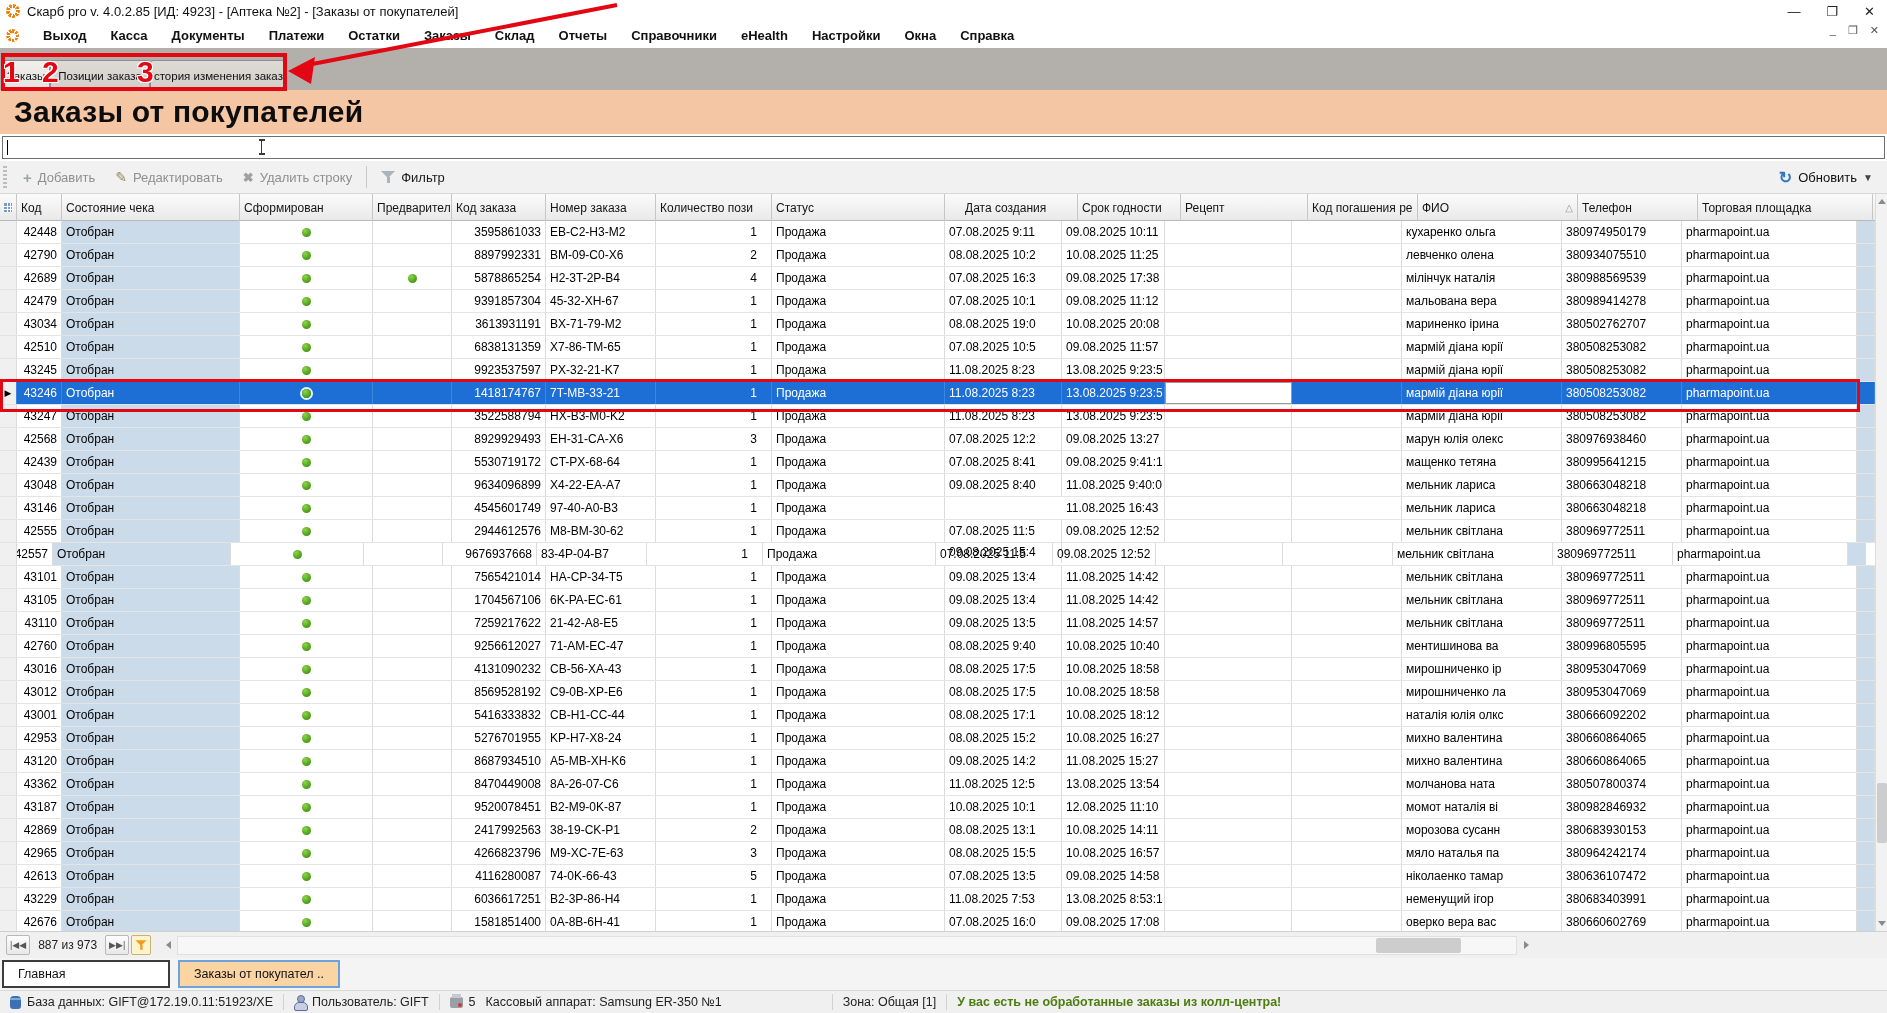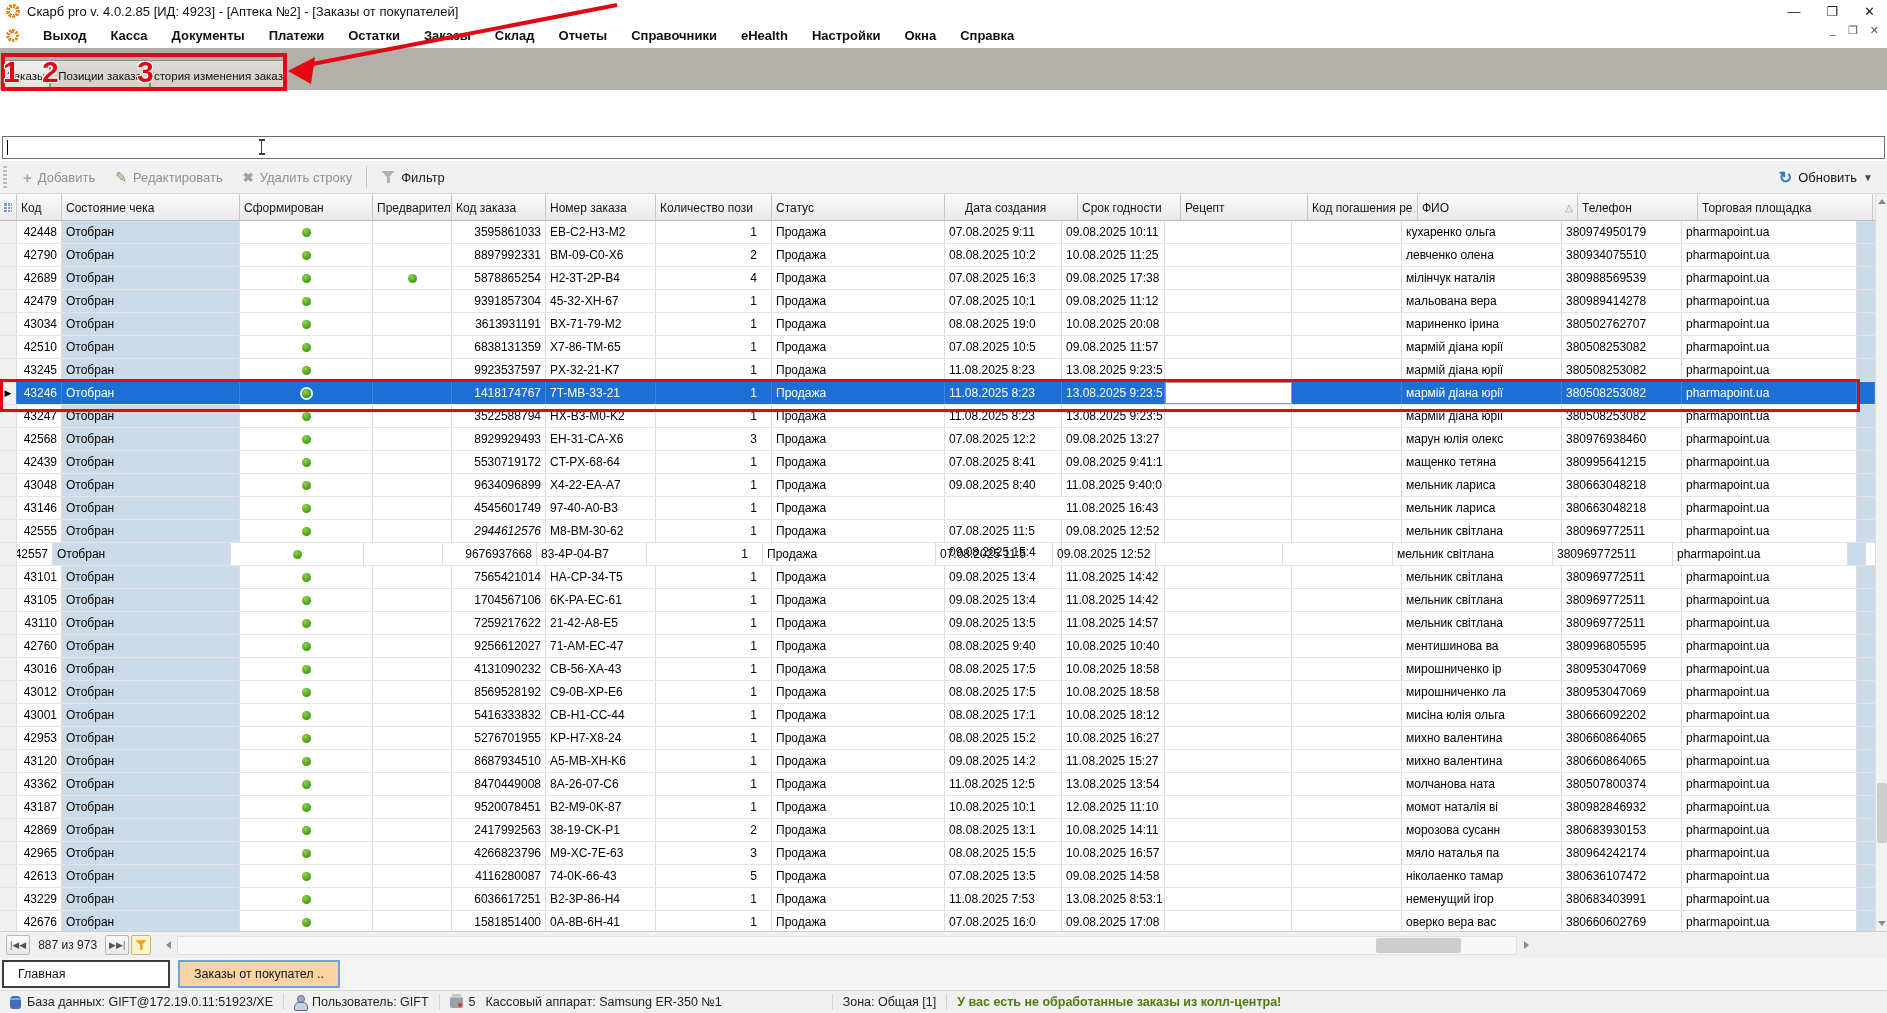--- a/index.html
+++ b/index.html
@@ -159,20 +159,23 @@
     <span>❐</span>
     <span>✕</span>
   </div>
 
   <div class="tabstrip">
     <div class="tab active" style="left:2px; width:48px;">Заказы</div>
     <div class="tab" style="left:50px; width:100px;">Позиции заказа</div>
     <div class="tab" style="left:150px; width:135px;">История изменения заказа</div>
   </div>
 
+  <div class="titleband">
+    <span class="big">Заказы от покупателей</span>
+  </div>
 
   <div class="searchrow">
     <input type="text" value="" style="">
     <span class="caret"></span>
     <span class="ibeam"></span>
   </div>
 
   <div class="toolbar">
     <div class="grip"></div>
     <div class="tbtn">
@@ -532,21 +535,21 @@
         <div class="cell bluecol" style="width: 18px;"></div>
       </div>
       <div class="grow">
         <div class="cell center" style="width: 17px; background: rgb(240, 240, 240);"></div>
         <div class="cell right" style="width: 45px;">42555</div>
         <div class="cell bluecol" style="width: 178px;">Отобран</div>
         <div class="cell center" style="width: 133px;">
           <span class="dot"></span>
         </div>
         <div class="cell center" style="width: 79px;"></div>
-        <div class="cell right" style="width: 94px; font-style: italic;">2944612576</div>
+        <div class="cell right" style="width: 94px;">2944612576</div>
         <div class="cell" style="width: 110px;">M8-BM-30-62</div>
         <div class="cell right" style="width: 116px; padding-right: 14px;">1</div>
         <div class="cell" style="width: 173px;">Продажа</div>
         <div class="cell" style="width: 117px;">07.08.2025 11:5</div>
         <div class="cell" style="width: 103px;">09.08.2025 12:52</div>
         <div class="cell" style="width: 127px;"></div>
         <div class="cell" style="width: 110px;"></div>
         <div class="cell" style="width: 160px;">мельник світлана</div>
         <div class="cell" style="width: 120px;">380969772511</div>
         <div class="cell" style="width: 175px;">pharmapoint.ua</div>
@@ -708,21 +711,21 @@
         </div>
         <div class="cell center" style="width: 79px;"></div>
         <div class="cell right" style="width: 94px;">5416333832</div>
         <div class="cell" style="width: 110px;">CB-H1-CC-44</div>
         <div class="cell right" style="width: 116px; padding-right: 14px;">1</div>
         <div class="cell" style="width: 173px;">Продажа</div>
         <div class="cell" style="width: 117px;">08.08.2025 17:1</div>
         <div class="cell" style="width: 103px;">10.08.2025 18:12</div>
         <div class="cell" style="width: 127px;"></div>
         <div class="cell" style="width: 110px;"></div>
-        <div class="cell" style="width: 160px;">мисіна юлія ольга</div>
+        <div class="cell" style="width: 160px;">наталія юлія олкс</div>
         <div class="cell" style="width: 120px;">380666092202</div>
         <div class="cell" style="width: 175px;">pharmapoint.ua</div>
         <div class="cell bluecol" style="width: 18px;"></div>
       </div>
       <div class="grow">
         <div class="cell center" style="width: 17px; background: rgb(240, 240, 240);"></div>
         <div class="cell right" style="width: 45px;">42953</div>
         <div class="cell bluecol" style="width: 178px;">Отобран</div>
         <div class="cell center" style="width: 133px;">
           <span class="dot"></span>

